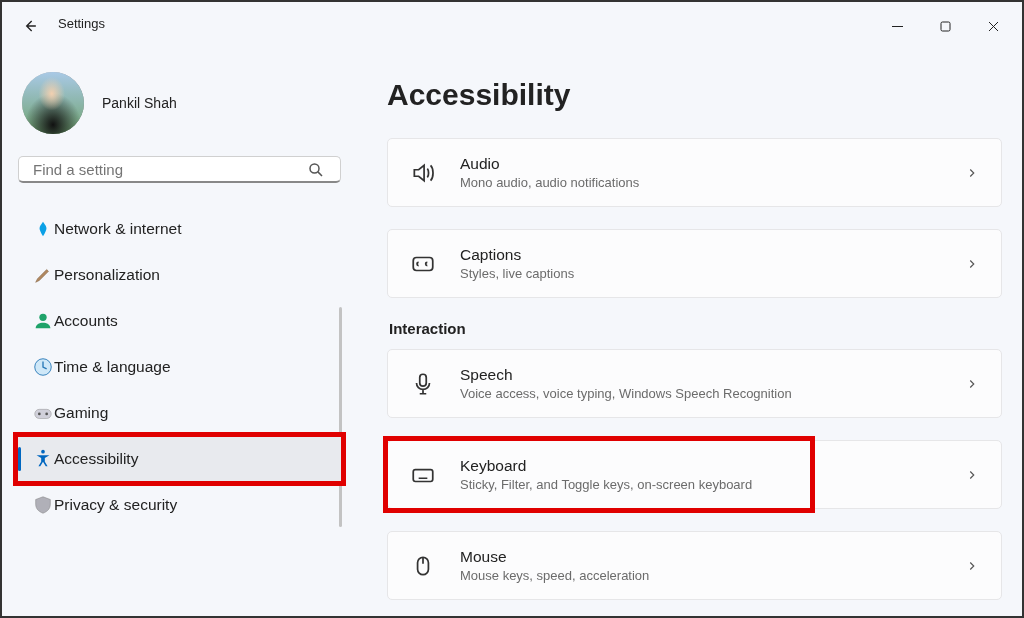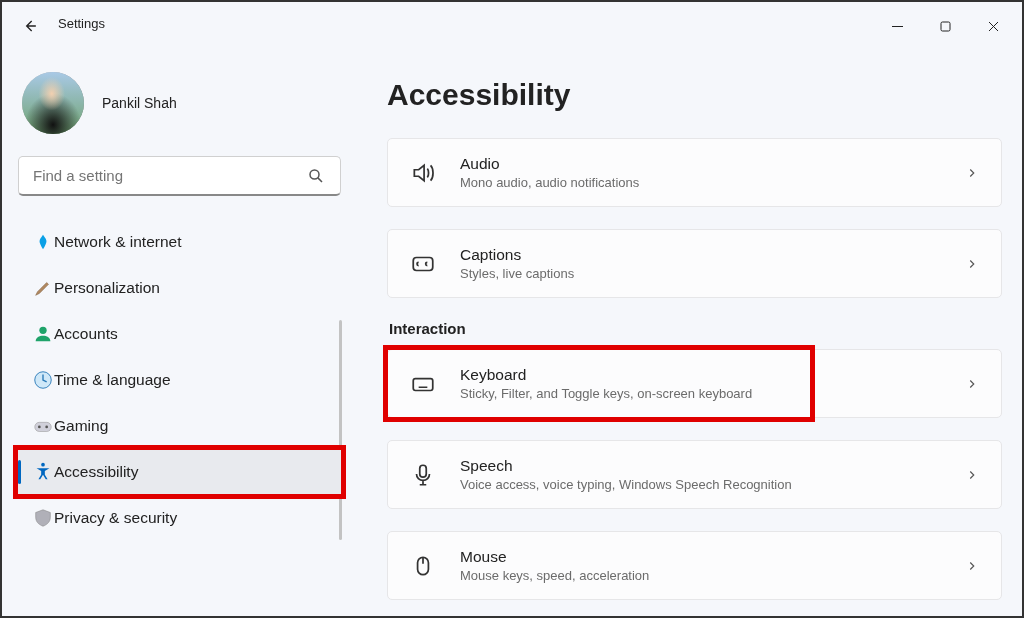--- a/index.html
+++ b/index.html
@@ -31,21 +31,21 @@
 .content-row { display: flex; height: calc(100% - 48px); }
 
 
 .sidebar { width: 355px; padding: 22px 16px 0 16px; display: flex; flex-direction: column; gap: 4px; }
 .profile { display: flex; align-items: center; gap: 18px; margin-bottom: 18px; padding-left: 4px; }
 .avatar { width: 62px; height: 62px; border-radius: 50%; background: radial-gradient(circle at 30% 30%, #ddd, #777 75%, #3a5a3a); position: relative; overflow: hidden; }
 .avatar::after { content:""; position:absolute; inset:0; background: radial-gradient(ellipse 22px 28px at 48% 35%, #f2d0b0, transparent 60%), radial-gradient(ellipse 40px 45px at 50% 85%, #111, transparent 70%), linear-gradient(180deg, #a9c9e6 0%, #6ea26e 100%); }
 .user-name { font-size: 14px; font-weight: 400; color: #222; }
 .search-wrap { position: relative; margin-bottom: 20px; }
 .search {
-  width: 100%; height: 40px; padding: 0 42px 0 14px; font-size: 15px;
+  width: 100%; height: 27px; padding: 0 42px 0 14px; font-size: 15px;
   border: 1px solid #d0d0d0; border-bottom: 2px solid #888; border-radius: 5px; background: #fff; color:#555;
 }
 .search-icon { position: absolute; right: 16px; top: 50%; transform: translateY(-50%); width: 18px; height: 18px; color:#555;}
 .nav { display: flex; flex-direction: column; gap: 2px; position: relative; }
 .nav-item {
   display: flex; align-items: center; padding: 11px 14px; border-radius: 6px; cursor: default;
 }
 .nav-item.selected { background: #e8eaee; position: relative; }
 .nav-item.selected::before { content:""; position:absolute; left:0; top:10px; bottom:10px; width:3px; background:#0067c0; border-radius:2px;}
 .nav-icon { width: 22px; height: 22px; flex-shrink: 0; display:flex; align-items:center; justify-content:center;}
@@ -212,55 +212,55 @@
         <span class="card-title">Captions</span>
         <span class="card-sub">Styles, live captions</span>
       </div>
       <span class="chev"><svg viewBox="0 0 24 24" fill="none" stroke="currentColor" stroke-width="2">
             <path d="M9 6l6 6-6 6"></path>
           </svg></span>
     </div>
 
     <div class="section-label">Interaction</div>
 
+    <div class="card">
+      <span class="card-icon">
+          <svg viewBox="0 0 24 24" fill="none" stroke="currentColor" stroke-width="1.6">
+            <rect x="9" y="3" width="6" height="11" rx="3"></rect>
+            <path d="M6 11a6 6 0 0012 0M12 17v4M9 21h6"></path>
+          </svg>
+        </span>
+      <div class="card-text">
+        <span class="card-title">Speech</span>
+        <span class="card-sub">Voice access, voice typing, Windows Speech Recognition</span>
+      </div>
+      <span class="chev"><svg viewBox="0 0 24 24" fill="none" stroke="currentColor" stroke-width="2">
+            <path d="M9 6l6 6-6 6"></path>
+          </svg></span>
+    </div>
+
     <div class="card card-highlight">
       <span class="card-icon">
           <svg viewBox="0 0 24 24" fill="none" stroke="currentColor" stroke-width="1.6">
             <rect x="3" y="7" width="18" height="11" rx="2"></rect>
             <path d="M7 11h.01M11 11h.01M15 11h.01M8 15h8"></path>
           </svg>
         </span>
       <div class="card-text">
         <span class="card-title">Keyboard</span>
         <span class="card-sub">Sticky, Filter, and Toggle keys, on-screen keyboard</span>
       </div>
       <span class="chev"><svg viewBox="0 0 24 24" fill="none" stroke="currentColor" stroke-width="2">
             <path d="M9 6l6 6-6 6"></path>
           </svg></span>
     </div>
 
     <div class="card">
       <span class="card-icon">
           <svg viewBox="0 0 24 24" fill="none" stroke="currentColor" stroke-width="1.6">
-            <rect x="9" y="3" width="6" height="11" rx="3"></rect>
-            <path d="M6 11a6 6 0 0012 0M12 17v4M9 21h6"></path>
-          </svg>
-        </span>
-      <div class="card-text">
-        <span class="card-title">Speech</span>
-        <span class="card-sub">Voice access, voice typing, Windows Speech Recognition</span>
-      </div>
-      <span class="chev"><svg viewBox="0 0 24 24" fill="none" stroke="currentColor" stroke-width="2">
-            <path d="M9 6l6 6-6 6"></path>
-          </svg></span>
-    </div>
-
-    <div class="card">
-      <span class="card-icon">
-          <svg viewBox="0 0 24 24" fill="none" stroke="currentColor" stroke-width="1.6">
             <rect x="7" y="4" width="10" height="16" rx="5"></rect>
             <path d="M12 4v6"></path>
           </svg>
         </span>
       <div class="card-text">
         <span class="card-title">Mouse</span>
         <span class="card-sub">Mouse keys, speed, acceleration</span>
       </div>
       <span class="chev"><svg viewBox="0 0 24 24" fill="none" stroke="currentColor" stroke-width="2">
             <path d="M9 6l6 6-6 6"></path>

